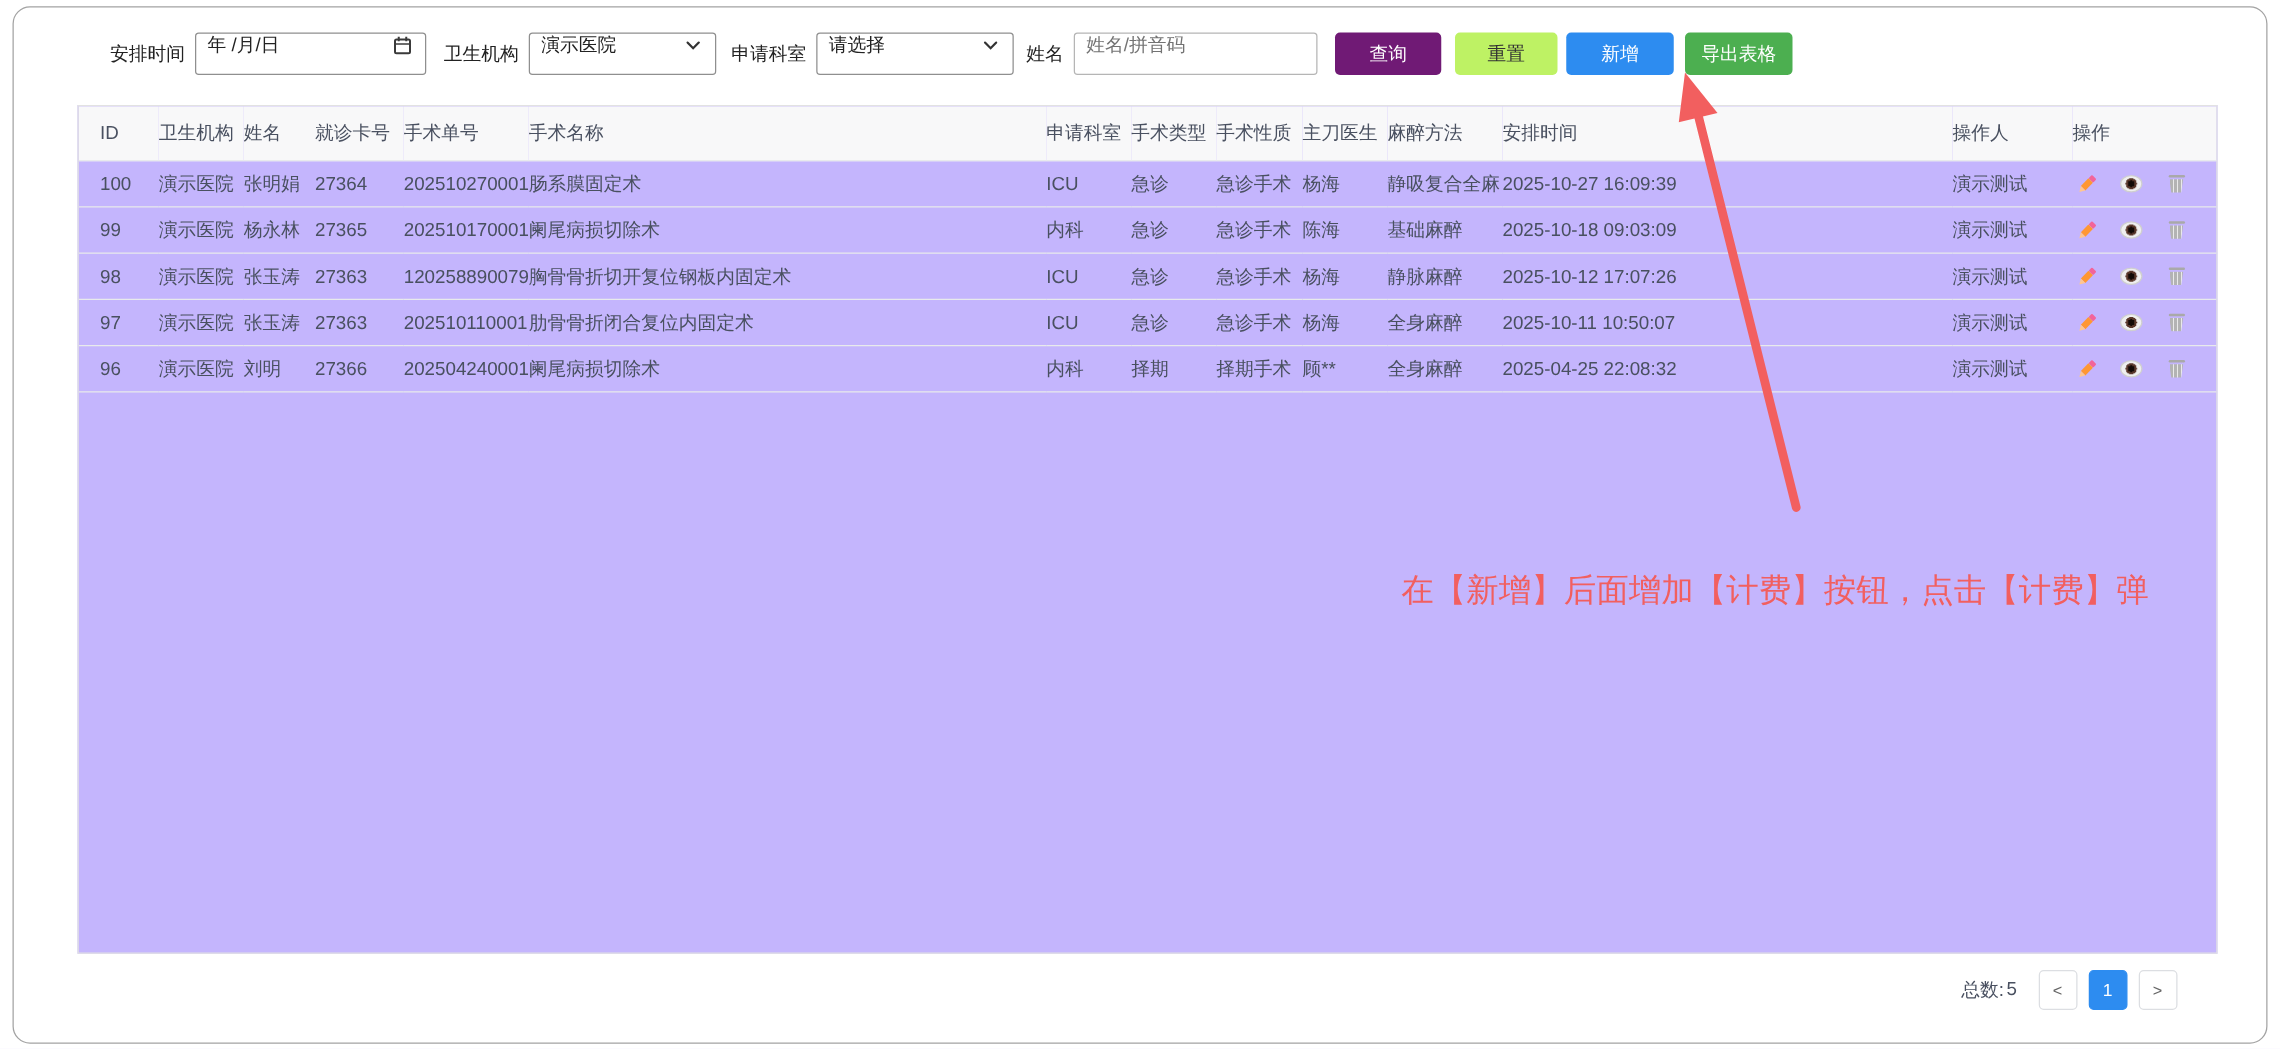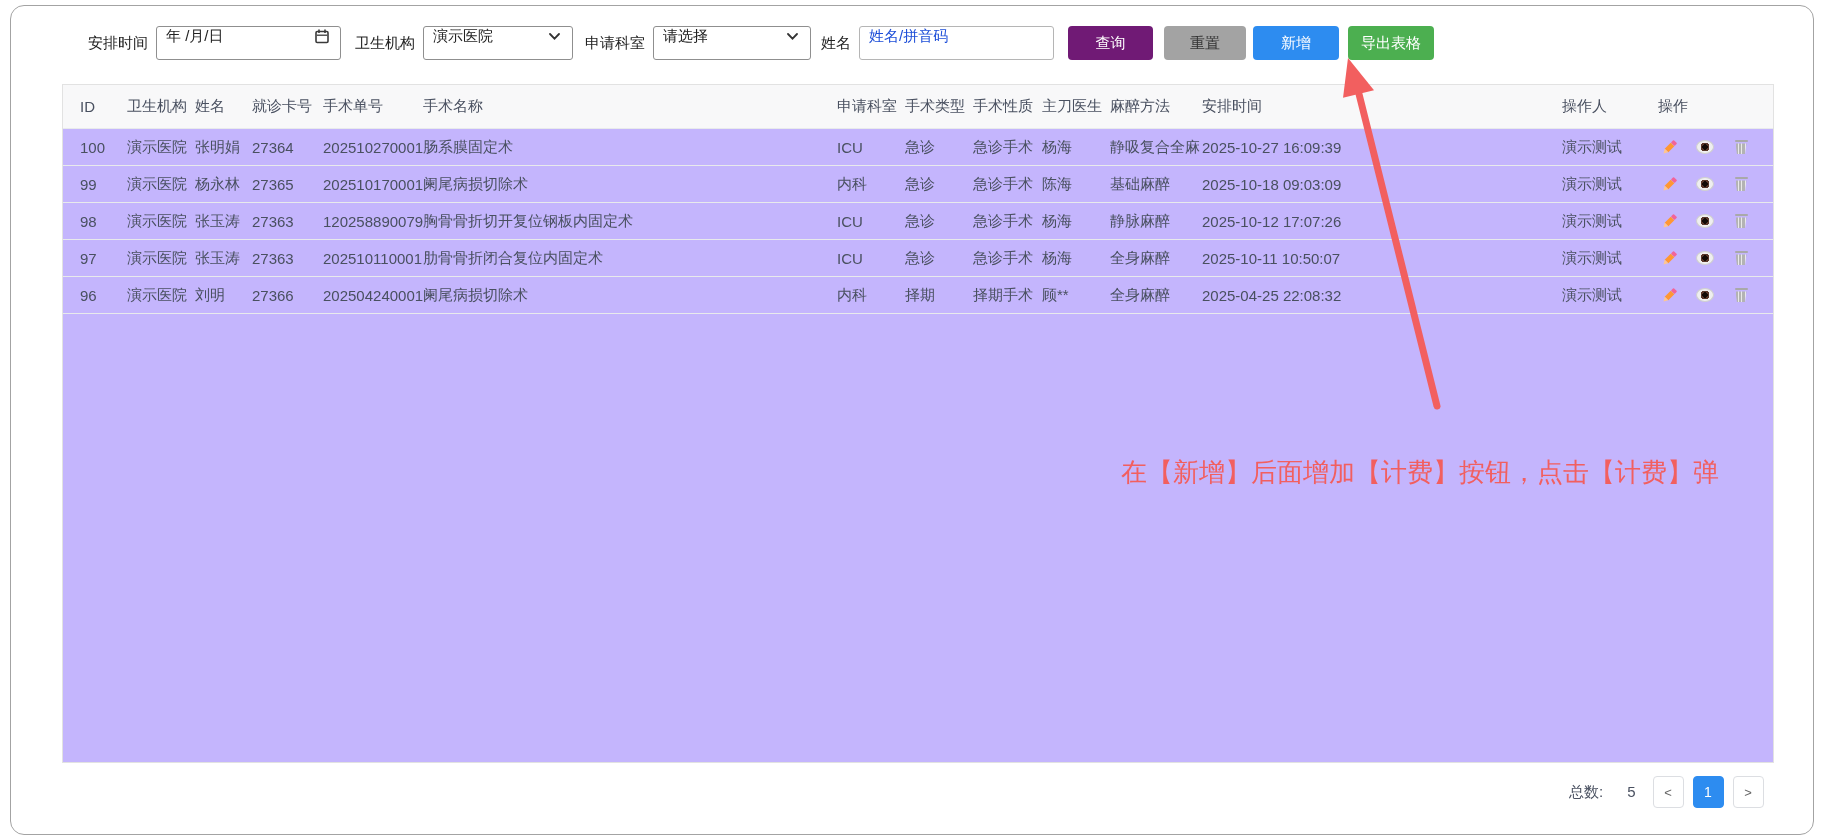--- a/index.html
+++ b/index.html
@@ -8,25 +8,25 @@
     border:1px solid #a3a3a3;border-radius:14px;}
   
   .filter-bar{position:absolute;left:77px;top:20px;height:34px;display:flex;align-items:center;}
   .flabel{font-size:15px;color:#222;white-space:nowrap;}
   .ctrl{height:34px;box-sizing:border-box;border:1px solid #8f8f8f;border-radius:3px;background:#fff;
     display:flex;justify-content:space-between;padding:0 9px;font-size:15px;color:#222;}
   .date-ctrl{width:185px;margin:0 14px 0 8px;}
   .sel-org{width:150px;margin:0 12px 0 8px;}
   .sel-dept{width:158px;margin:0 10px 0 8px;}
   .txt-ctrl{width:195px;margin:0 14px 0 8px;border-color:#b5b5b5;}
-  .placeholder{color:#1d4ed8;}
+  .placeholder{color:#737373;}
   .btn{height:34px;border:none;border-radius:4px;font-size:15px;color:#fff;cursor:pointer;
     display:flex;align-items:center;justify-content:center;white-space:nowrap;padding:0;}
   .btn-query{width:85px;background:#701a75;margin-right:11px;}
-  .btn-reset{width:82px;background:#a3a3a3;color:#333;margin-right:7px;}
+  .btn-reset{width:82px;background:#bef264;color:#333;margin-right:7px;}
   .btn-add{width:86px;background:#2d8cf0;margin-right:9px;}
   .btn-export{width:86px;background:#4caf50;}
   
   .table-box{position:absolute;left:51px;top:78px;width:1712px;height:679px;box-sizing:border-box;
     border:1px solid #e2e2e2;background:#c4b5fd;overflow:hidden;}
   table{border-collapse:collapse;table-layout:fixed;width:1716px;font-size:15px;color:#495060;}
   thead th{background:#f8f8f9;height:43px;font-weight:400;text-align:left;padding:0;
     border-bottom:1px solid #e8eaec;}
   tbody td{height:36px;padding:0;border-bottom:1px solid #e8eaec;white-space:nowrap;overflow:hidden;}
   th:first-child,td:first-child{padding-left:17px;}
@@ -35,21 +35,21 @@
   .eye{width:17px;height:12px;border-radius:50%;border:1px solid #cfcfcf;
     background:radial-gradient(circle at 50% 50%,#120a06 0 2.6px,#59372a 2.6px 4.4px,#efefef 4.5px);}
   .trash{display:flex;flex-direction:column;align-items:center;}
   .trash .lid{width:13px;height:2.6px;background:#a9a9a9;border-radius:1px;}
   .trash .bin{width:11px;height:11px;margin-top:1.4px;
     background:repeating-linear-gradient(90deg,#b3b3b3 0 2.2px,#e9e9e9 2.2px 3.2px);
     clip-path:polygon(0 0,100% 0,86% 100%,14% 100%);}
   
   .pagination{position:absolute;left:1558px;top:770px;height:32px;display:flex;align-items:center;gap:9px;
     font-size:15px;color:#495060;}
-  .total{margin-right:8px;display:flex;gap:24px;text-align:center;}
+  .total{margin-right:8px;display:flex;gap:2px;text-align:center;}
   .pg-btn{width:31px;height:32px;box-sizing:border-box;border:1px solid #dcdee2;border-radius:4px;
     background:#fff;color:#666;font-size:13px;display:flex;align-items:center;justify-content:center;cursor:pointer;}
   .pg-active{background:#2d8cf0;border-color:#2d8cf0;color:#fff;font-size:14px;}
   
   .annotation{position:absolute;left:1110px;top:401px;font-size:26px;line-height:37px;color:#f25f5f;white-space:nowrap;margin-top:47px;}
   .arrow-svg{position:absolute;left:0;top:0;pointer-events:none;}
 </style>
 </head>
 <body>
 

